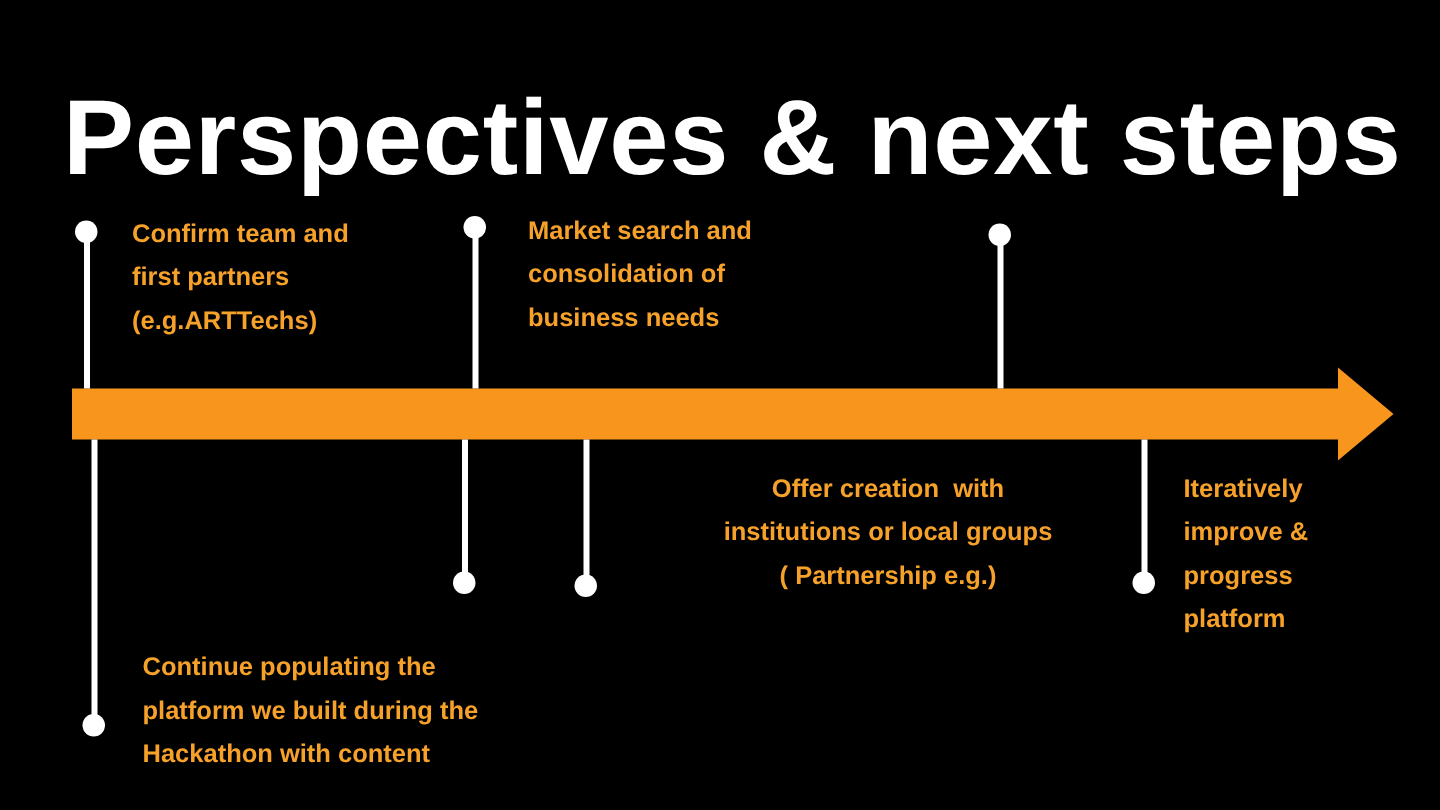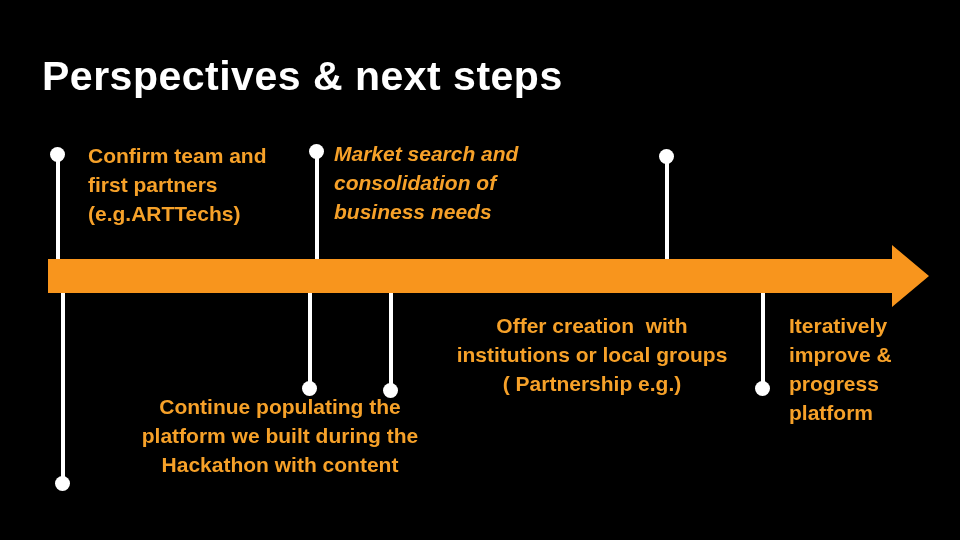--- a/index.html
+++ b/index.html
@@ -13,42 +13,42 @@
     height: 540px;
     background: var(--background, #000);
     overflow: hidden;
     font-family: "Liberation Sans", sans-serif;
   }
   .title {
     position: absolute;
     left: 42px;
     top: 54px;
     margin: 0;
-    font-size: 41px;
+    font-size: 71px;
     font-weight: 700;
     letter-spacing: 0.5px;
     line-height: 1.1;
     color: var(--title, #fff);
     white-space: nowrap;
   }
   .milestone {
     position: absolute;
     color: var(--milestone-text, #f6a129);
-    font-size: 21px;
+    font-size: 17px;
     font-weight: 700;
     line-height: 29px;
     white-space: pre-wrap;
   }
   .m1 { left: 88px;  top: 141px; width: 250px; }
-  .m2 { left: 334px; top: 139px; width: 260px; font-style: italic; }
+  .m2 { left: 352px; top: 139px; width: 260px; }
   .m3 { left: 692px; top: 134px; width: 260px; }
   .m4 { left: 115px; top: 319px; width: 230px; }
   .m5 { left: 417px; top: 311px; width: 350px; text-align: center; }
   .m6 { left: 789px; top: 311px; width: 180px; }
-  .m7 { left: 95px;  top: 392px; width: 370px; text-align: center; }
+  .m7 { left: 95px;  top: 430px; width: 370px; }
   .connector {
     position: absolute;
     width: 4px;
     background: var(--connector, #fff);
   }
   .c1 { left: 56px;  top: 153px; height: 106px; }
   .c2 { left: 315px; top: 151px; height: 108px; }
   .c3 { left: 665px; top: 156px; height: 103px; }
   .c4 { left: 308px; top: 293px; height: 96px; }
   .c5 { left: 389px; top: 293px; height: 98px; }

